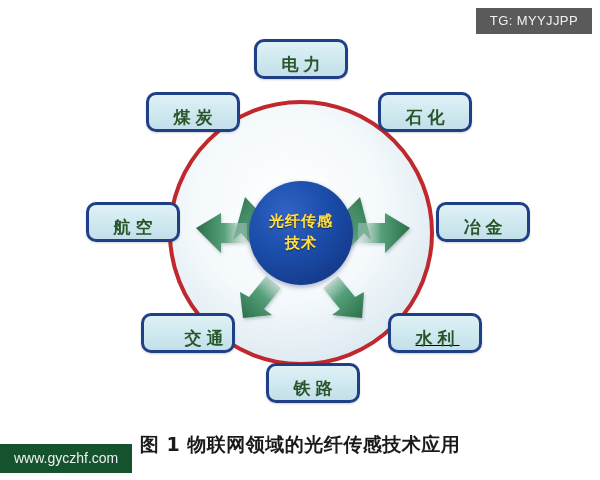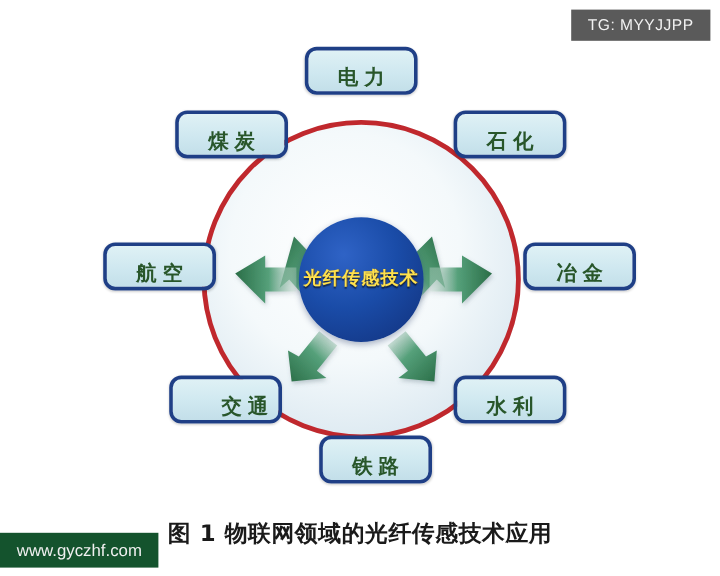--- a/index.html
+++ b/index.html
@@ -71,21 +71,21 @@
   #center-node {
     position: absolute;
     left: 249px;
     top: 181px;
     width: 104px;
     height: 104px;
     border-radius: 50%;
     background: radial-gradient(circle at 36% 30%, #2f63c6 0%, #1a4ca8 45%, #11307a 100%);
     box-shadow: 0 2px 5px rgba(20,40,90,0.35);
     display: flex;
-    flex-direction: row;
+    flex-direction: column;
     align-items: center;
     justify-content: center;
     z-index: 20;
   }
   #center-node .ctxt {
     color: #ffe14d;
     font-size: 15px;
     font-weight: bold;
     letter-spacing: 1px;
     line-height: 1.45;
@@ -229,21 +229,21 @@
     </div>
 
     <div class="node-box" style="left:378px; top:92px;">
       <span class="ntxt">石化</span>
     </div>
 
     <div class="node-box" style="left:436px; top:202px;">
       <span class="ntxt">冶金</span>
     </div>
 
-    <div class="node-box" style="left:378px; top:313px;">
+    <div class="node-box" style="left:388px; top:313px;text-decoration:underline;">
       <span class="ntxt">水利</span>
     </div>
 
     <div class="node-box" style="left:266px; top:363px;">
       <span class="ntxt">铁路</span>
     </div>
 
     <div class="node-box" style="left:141px; top:313px;padding-left:32px;">
       <span class="ntxt">交通</span>
     </div>

